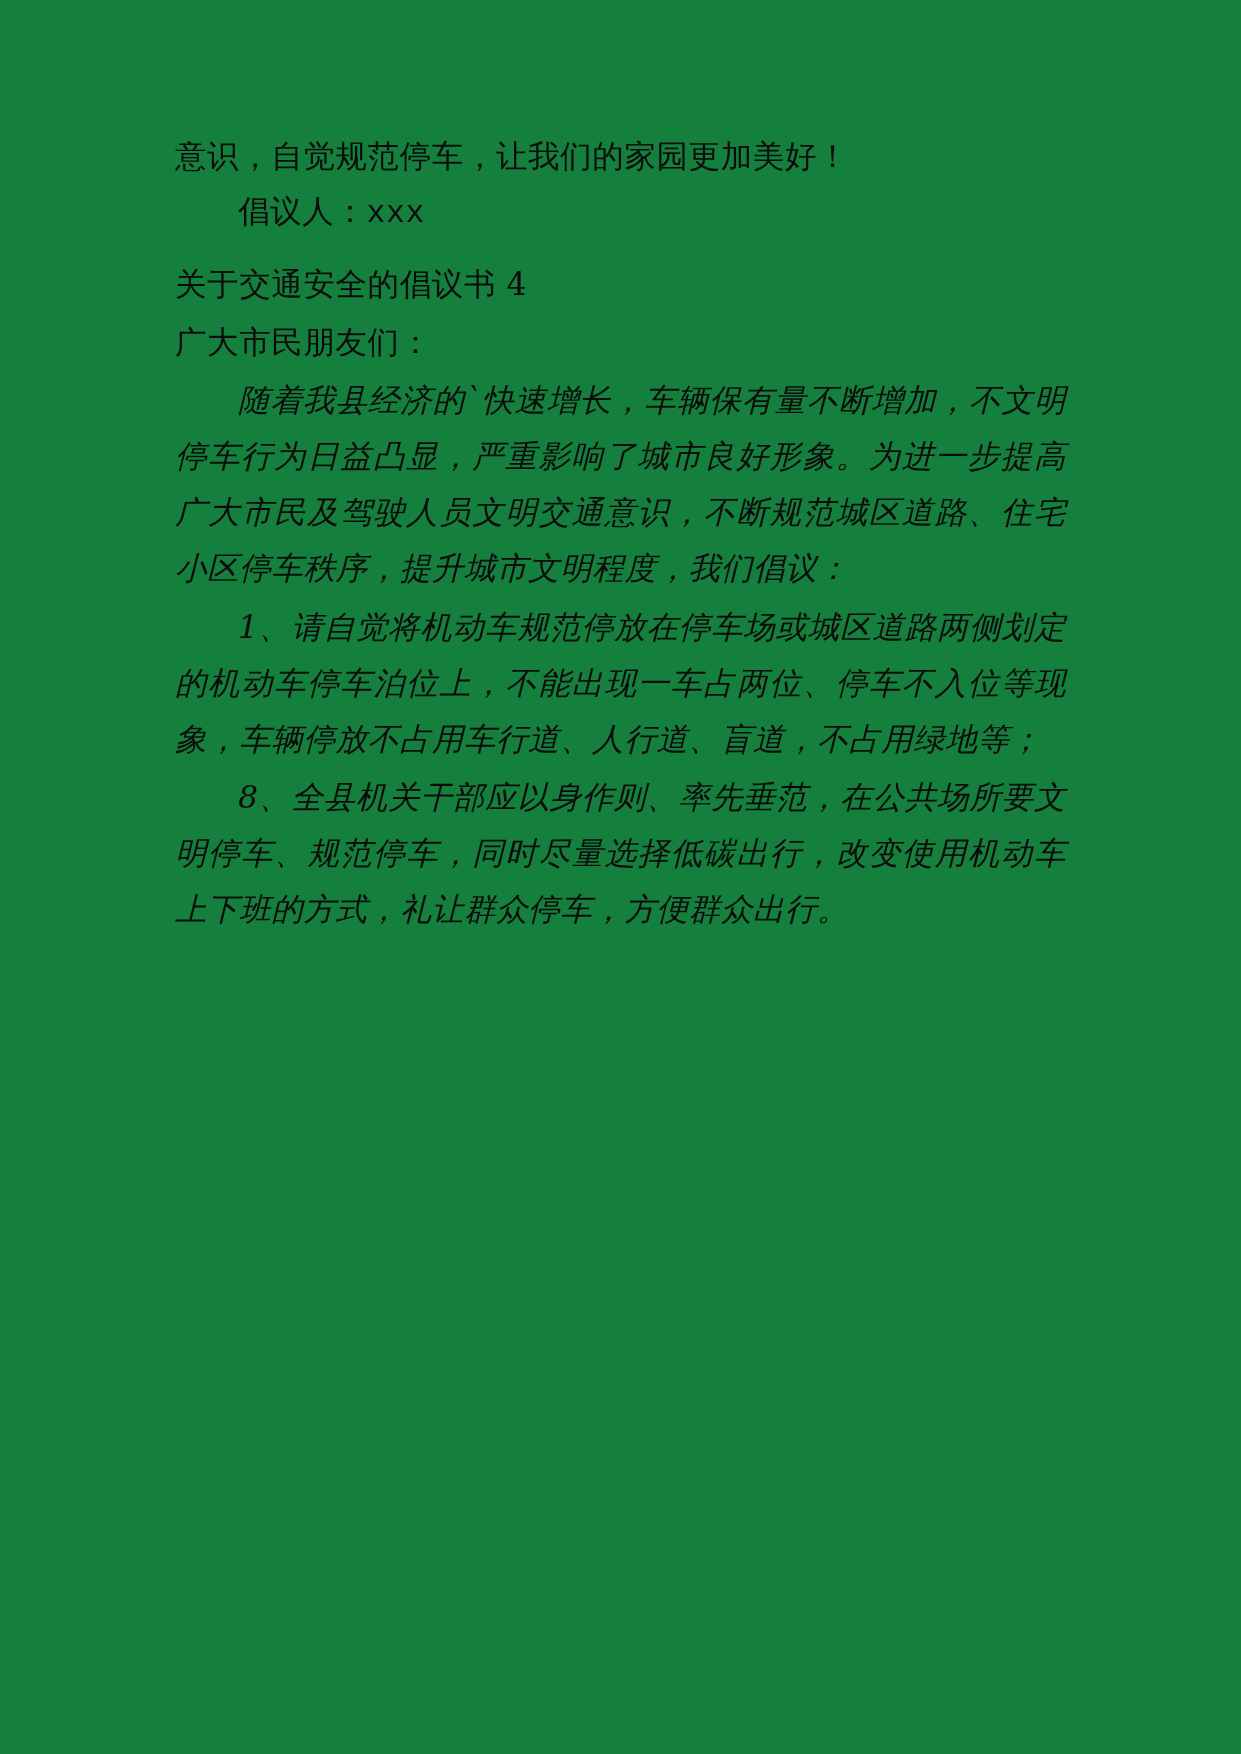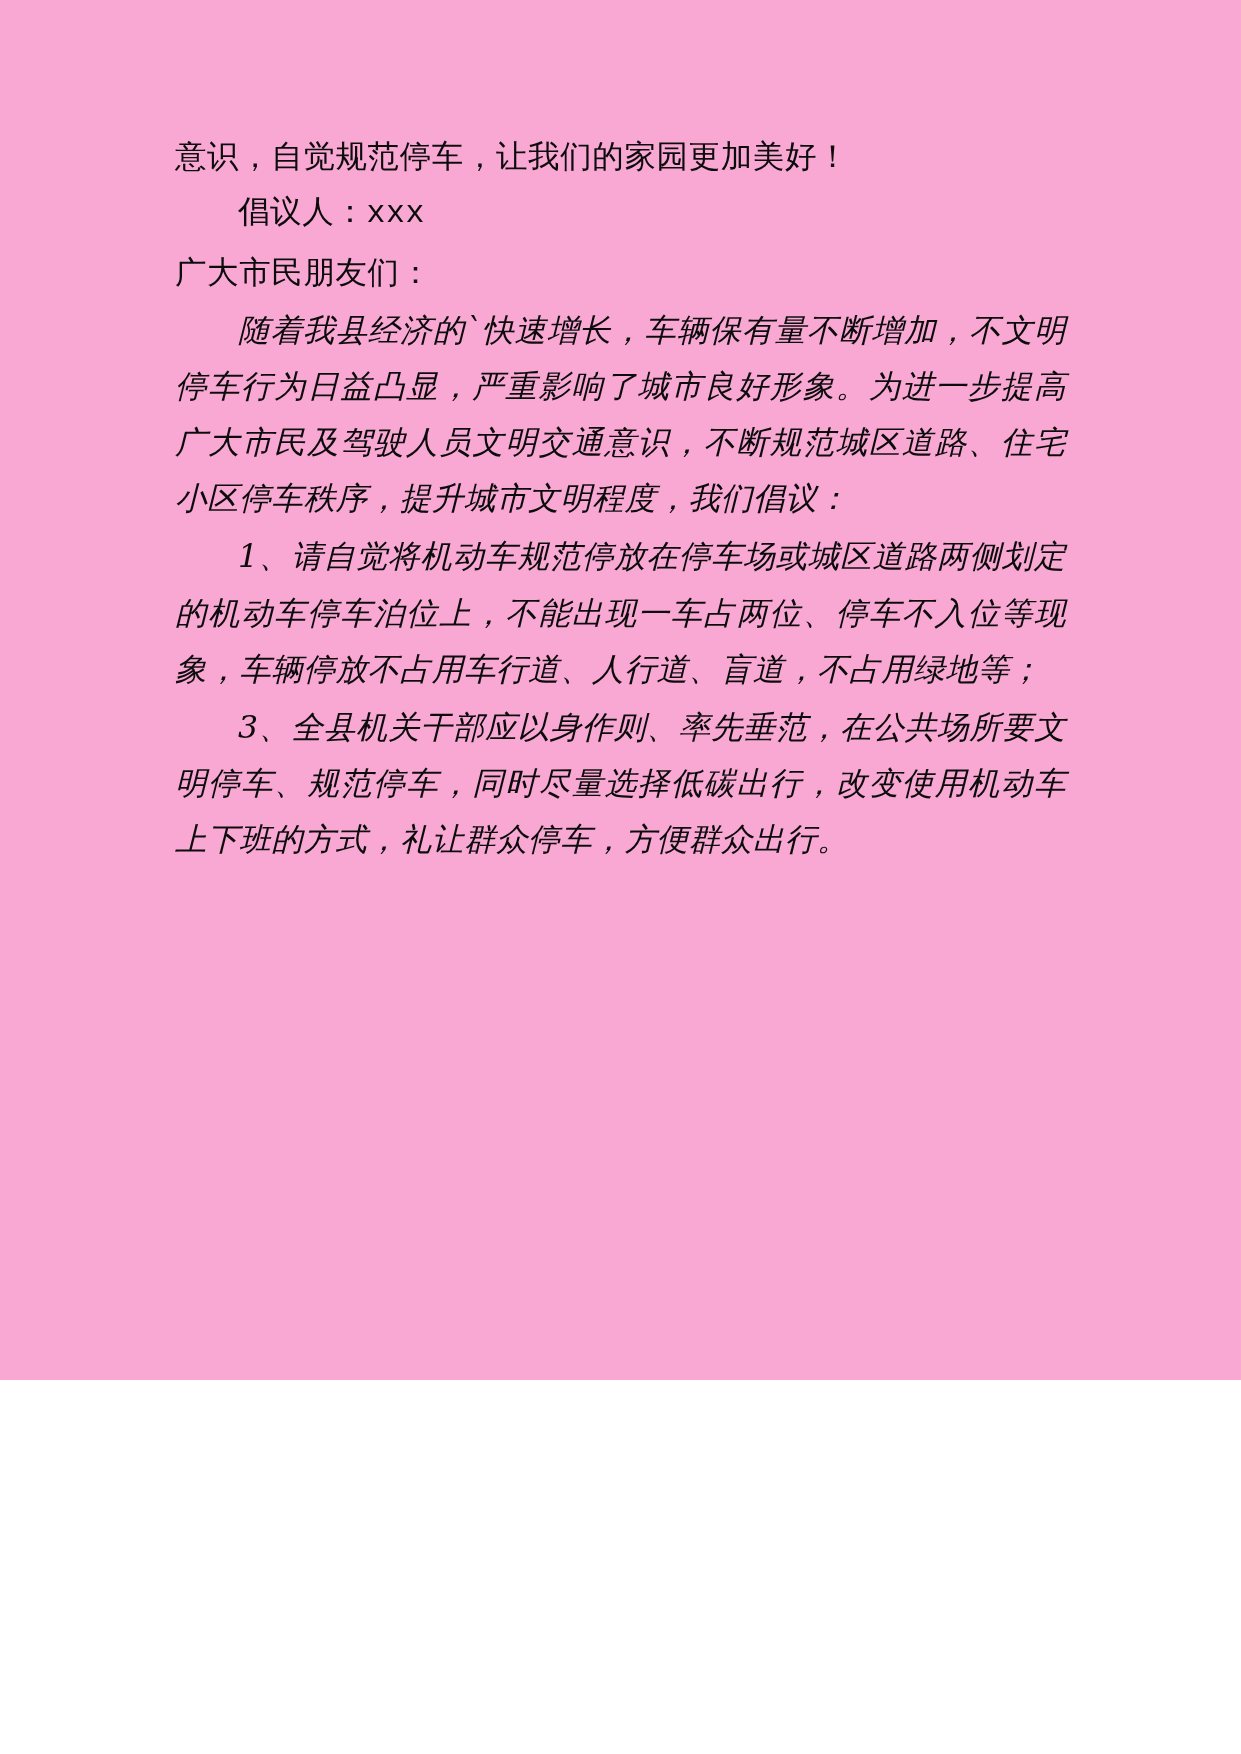--- a/index.html
+++ b/index.html
@@ -9,23 +9,23 @@
   }
   body {
     width: 1241px;
     height: 1754px;
     font-family: "DejaVu Serif", "Liberation Serif", serif;
     color: #0c0c0c;
   }
   .page {
     box-sizing: border-box;
     width: 1241px;
-    height: 1380px;
+    height: 1754px;
     padding: 128px 175px 0 175px;
-    background: #f9a8d4;
+    background: #15803d;
   }
   .doc-body {
     font-size: 31.5px;
     line-height: 1.78;
     letter-spacing: 0.6px;
     text-align: justify;
     text-justify: inter-ideograph;
   }
   p {
     margin: 0 0 2px 0;
@@ -53,26 +53,27 @@
 <body>
 
 <div class="page">
   <div class="doc-body">
 
     <p class="no-indent">意识，自觉规范停车，让我们的家园更加美好！</p>
 
     <p class="signature">倡议人：xxx</p>
 
 
+    <p class="heading">关于交通安全的倡议书 4</p>
 
     <p class="no-indent">广大市民朋友们：</p>
 
     <p class="indent">随着我县经济的`快速增长，车辆保有量不断增加，不文明停车行为日益凸显，严重影响了城市良好形象。为进一步提高广大市民及驾驶人员文明交通意识，不断规范城区道路、住宅小区停车秩序，提升城市文明程度，我们倡议：</p>
 
     <p class="indent">1、请自觉将机动车规范停放在停车场或城区道路两侧划定的机动车停车泊位上，不能出现一车占两位、停车不入位等现象，车辆停放不占用车行道、人行道、盲道，不占用绿地等；</p>
 
 
 
-    <p class="indent">3、全县机关干部应以身作则、率先垂范，在公共场所要文明停车、规范停车，同时尽量选择低碳出行，改变使用机动车上下班的方式，礼让群众停车，方便群众出行。</p>
+    <p class="indent">8、全县机关干部应以身作则、率先垂范，在公共场所要文明停车、规范停车，同时尽量选择低碳出行，改变使用机动车上下班的方式，礼让群众停车，方便群众出行。</p>
 
 
   </div>
 </div>
 
 </body></html>

